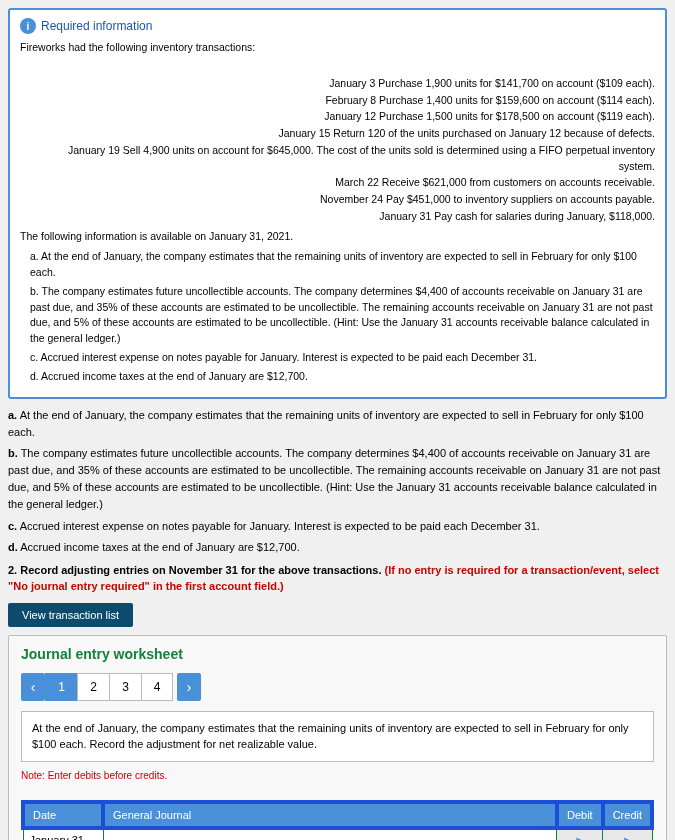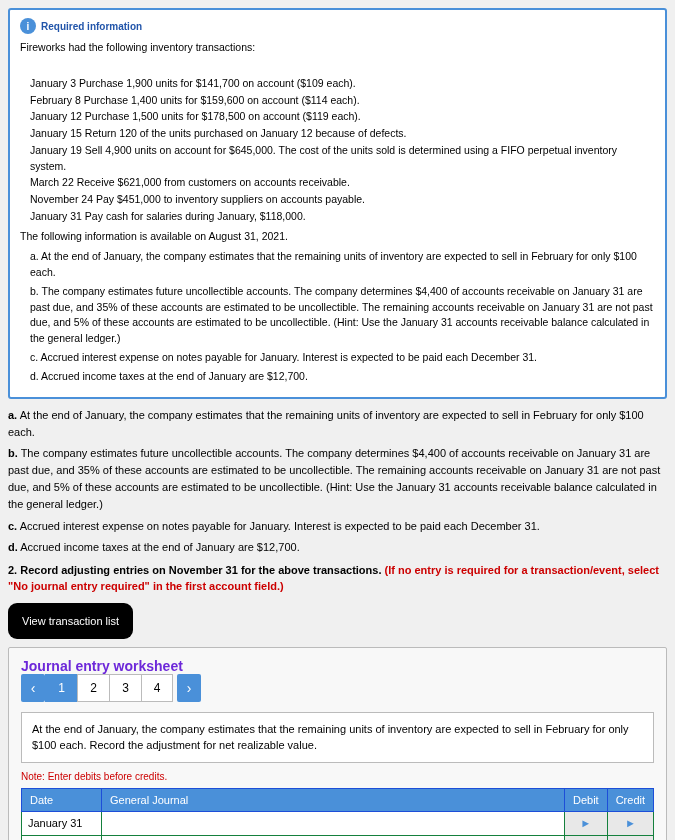--- a/index.html
+++ b/index.html
@@ -37,37 +37,38 @@
       font-size: 10px;
       font-weight: bold;
       display: flex;
       align-items: center;
       justify-content: center;
       flex-shrink: 0;
     }
 
     .required-info-title {
       color: #2255aa;
-      font-weight: bold;
-      font-size: 10px;
+      font-weight: normal;
+      font-size: 12px;
     }
 
     .info-text {
       font-size: 10.5px;
       line-height: 1.5;
       color: #000;
     }
 
     .info-text p {
       margin-bottom: 20px;
     }
 
     .info-text .transactions-list {
       margin-left: 10px;
       margin-bottom: 4px;
+      text-align: right;
     }
 
     .info-text .transactions-list p {
       margin-bottom: 1px;
     }
 
     .info-text .letter-items {
       margin-left: 10px;
     }
 
@@ -97,44 +98,44 @@
     }
 
     .instruction-text .red-bold {
       color: #cc0000;
       font-weight: bold;
     }
 
     
     .btn-view-transaction {
       display: inline-block;
-      background: #000000;
+      background: #0c4a6e;
       color: white;
       border: none;
-      padding: 12px 14px;
-      font-size: 11px;
-      border-radius: 9px;
+      padding: 6px 14px;
+      font-size: 11px;
+      border-radius: 2px;
       cursor: pointer;
       margin: 0 8px 8px 8px;
     }
 
     
     .worksheet-box {
       border: 1px solid #bbb;
       background: #f8f8f8;
       margin: 0 8px 8px 8px;
       padding: 10px 12px 12px 12px;
       border-radius: 2px;
     }
 
     .worksheet-title {
       font-size: 14px;
       font-weight: bold;
-      color: #6d28d9;
-      margin-bottom: 0;
+      color: #15803d;
+      margin-bottom: 11px;
     }
 
     
     .tab-nav {
       display: flex;
       align-items: center;
       gap: 0;
       margin-bottom: 10px;
     }
 
@@ -182,36 +183,36 @@
       background: white;
       padding: 8px 10px;
       font-size: 11px;
       line-height: 1.5;
       margin-bottom: 8px;
     }
 
     .note-text {
       color: #cc0000;
       font-size: 10px;
-      margin-bottom: 6px;
+      margin-bottom: 19px;
     }
 
     
     .journal-table {
       width: 100%;
       border-collapse: collapse;
       font-size: 11px;
     }
 
     .journal-table th {
       background: #4a90d9;
       color: white;
       padding: 5px 8px;
       text-align: left;
-      border: 1px solid #1d4ed8;
+      border: 4px solid #1d4ed8;
       font-weight: normal;
     }
 
     .journal-table th.center {
       text-align: right;
     }
 
     .journal-table td {
       border: 1px solid #15803d;
       padding: 3px 6px;
@@ -260,21 +261,21 @@
     <div class="transactions-list">
       <p>January  3  Purchase 1,900 units for $141,700 on account ($109 each).</p>
       <p>February  8  Purchase 1,400 units for $159,600 on account ($114 each).</p>
       <p>January 12  Purchase 1,500 units for $178,500 on account ($119 each).</p>
       <p>January 15  Return 120 of the units purchased on January 12 because of defects.</p>
       <p>January 19  Sell 4,900 units on account for $645,000. The cost of the units sold is determined using a FIFO perpetual inventory system.</p>
       <p>March 22  Receive $621,000 from customers on accounts receivable.</p>
       <p>November 24  Pay $451,000 to inventory suppliers on accounts payable.</p>
       <p>January 31  Pay cash for salaries during January, $118,000.</p>
     </div>
-    <p style="margin-bottom:5px;">The following information is available on August 31, 2021.</p>
+    <p style="margin-bottom:5px;">The following information is available on January 31, 2021.</p>
     <div class="letter-items">
       <p>a. At the end of January, the company estimates that the remaining units of inventory are expected to sell in February for only $100 each.</p>
       <p>b. The company estimates future uncollectible accounts. The company determines $4,400 of accounts receivable on January 31 are past due, and 35% of these accounts are estimated to be uncollectible. The remaining accounts receivable on January 31 are not past due, and 5% of these accounts are estimated to be uncollectible. (Hint: Use the January 31 accounts receivable balance calculated in the general ledger.)</p>
       <p>c. Accrued interest expense on notes payable for January. Interest is expected to be paid each December 31.</p>
       <p>d. Accrued income taxes at the end of January are $12,700.</p>
     </div>
   </div>
 </div>
 
 

